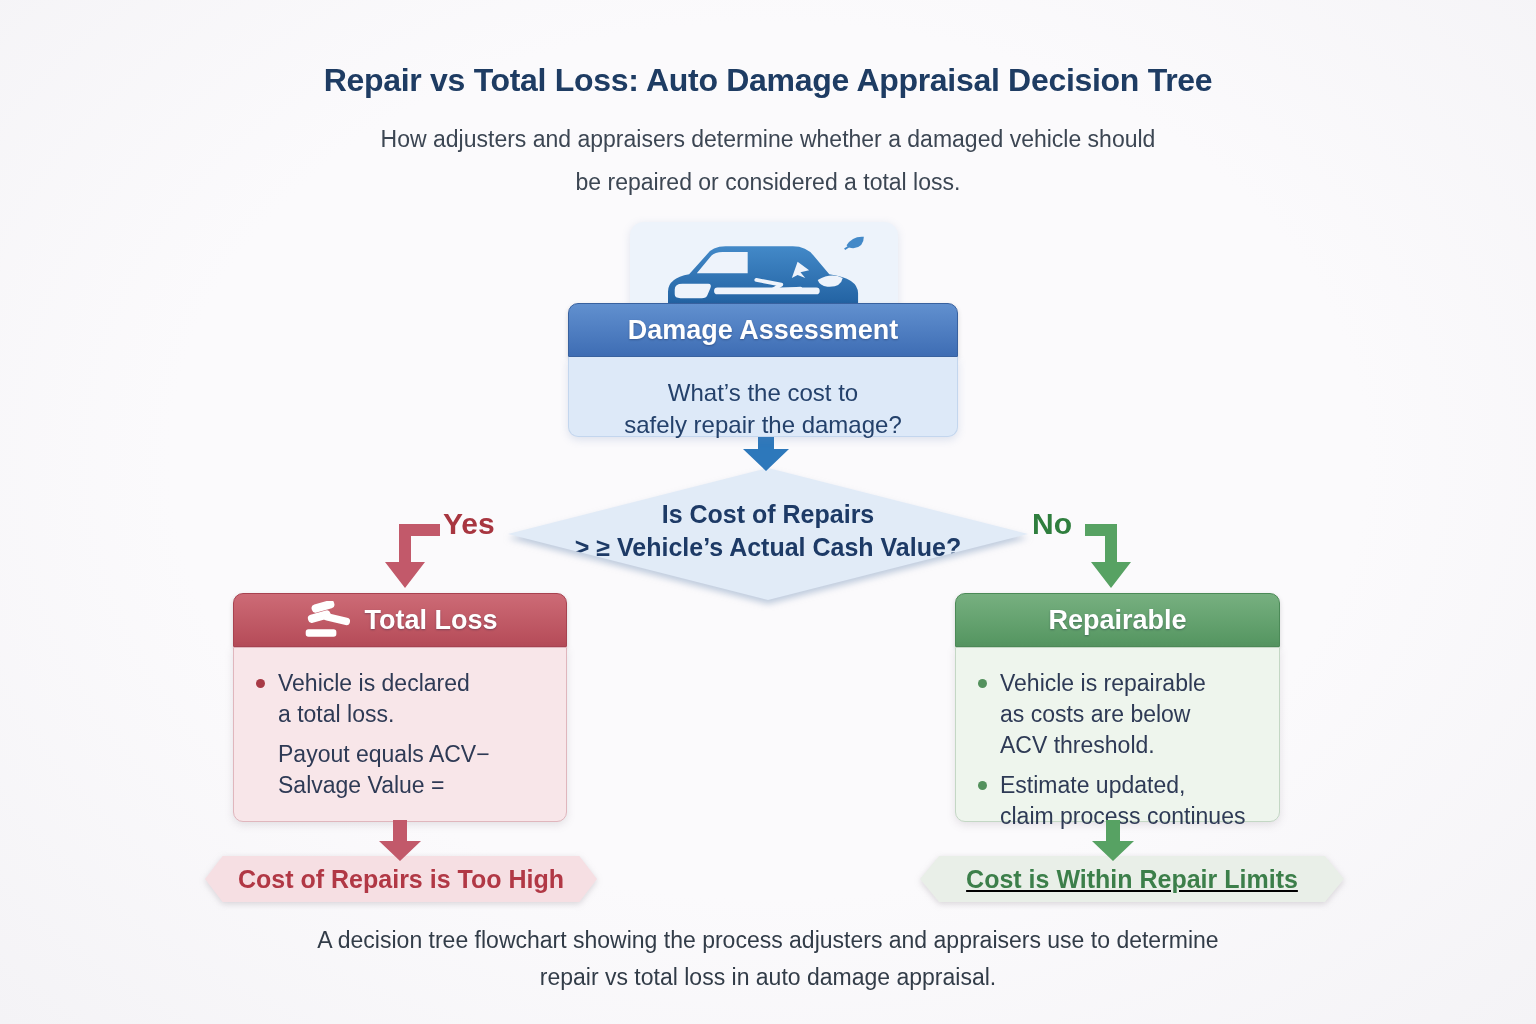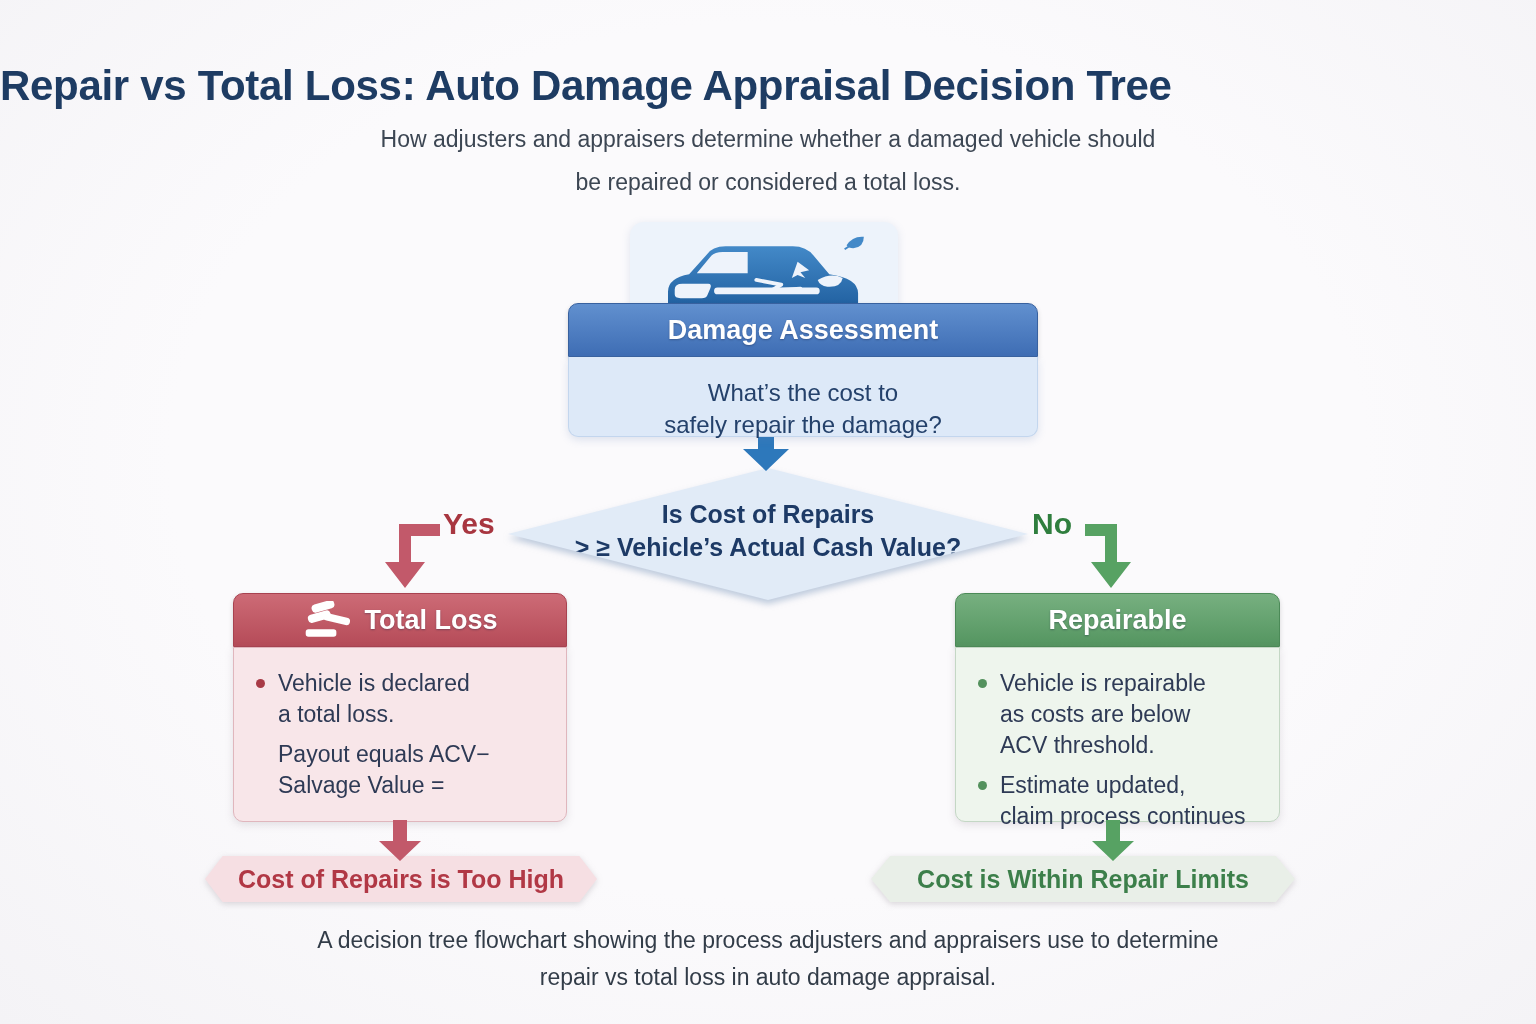--- a/index.html
+++ b/index.html
@@ -3,34 +3,34 @@
 <meta charset="utf-8">
 <style>
   html,body { margin:0; padding:0; background:#f2f1f4; }
   .canvas {
     position:relative; width:1536px; height:1024px; overflow:hidden;
     background: radial-gradient(ellipse at 50% 45%, #fbfafc 55%, #f4f3f6 100%);
     font-family:"Liberation Sans", sans-serif;
   }
   .abs { position:absolute; }
   .page-title {
-    left:0; right:0; top:62px; 
-    font-size:42px; font-weight:bold; color:#1e3c63; letter-spacing:-0.3px;
+    left:0; right:0; top:62px; text-align:center;
+    font-size:32px; font-weight:bold; color:#1e3c63; letter-spacing:-0.3px;
   }
   .page-subtitle {
     left:0; right:0; top:118px; text-align:center;
     font-size:23px; color:#3c4653; line-height:43px;
   }
   .car-card {
     left:630px; top:222px; width:268px; height:112px;
     background:#edf3fb; border-radius:14px;
     box-shadow:0 2px 8px rgba(100,130,180,0.18);
   }
   .car-card svg { display:block; margin:8px auto 0; }
-  .assess-box { left:568px; top:303px; width:470px; z-index:3; }
+  .assess-box { left:568px; top:303px; width:390px; z-index:3; }
   .node-header {
     height:52px; display:flex; align-items:center; justify-content:center; gap:10px;
     border-radius:10px 10px 0 0; font-size:27px; font-weight:bold; color:#ffffff;
     text-shadow:0 1px 2px rgba(20,30,60,0.35);
     box-shadow:0 2px 5px rgba(0,0,0,0.15);
   }
   .assess-header { background:linear-gradient(#6190cf,#3e6db4); border:1px solid #38619f; }
   .assess-body {
     background:#dde9f8; border:1px solid #c3d6ee; border-top:none;
     border-radius:0 0 10px 10px; height:80px; box-sizing:border-box; padding-top:20px;
@@ -69,21 +69,21 @@
   .group-gap { margin-top:9px; }
   .banner {
     height:46px; display:flex; align-items:center; justify-content:center;
     font-size:25px; font-weight:bold;
     clip-path:polygon(4.5% 0,95.5% 0,100% 50%,95.5% 100%,4.5% 100%,0 50%);
   }
   .banner-wrap { position:absolute; filter:drop-shadow(0 2px 3px rgba(140,130,140,0.3)); }
   .banner-red { width:392px; background:#f6dfe3; color:#b13845; }
   .wrap-red { left:205px; top:856px; }
   .banner-green { width:424px; background:#e9efe8; color:#3c7f4a; }
-  .wrap-green { left:871px; top:856px; }
+  .wrap-green { left:920px; top:856px;text-decoration:underline; }
   .caption {
     left:0; right:0; top:922px; text-align:center;
     font-size:23px; color:#323c48; line-height:37px;
   }
   .arrow-layer { position:absolute; inset:0; width:1536px; height:1024px; pointer-events:none; z-index:2; }
 </style>
 </head>
 <body>
 
 <div class="canvas">

